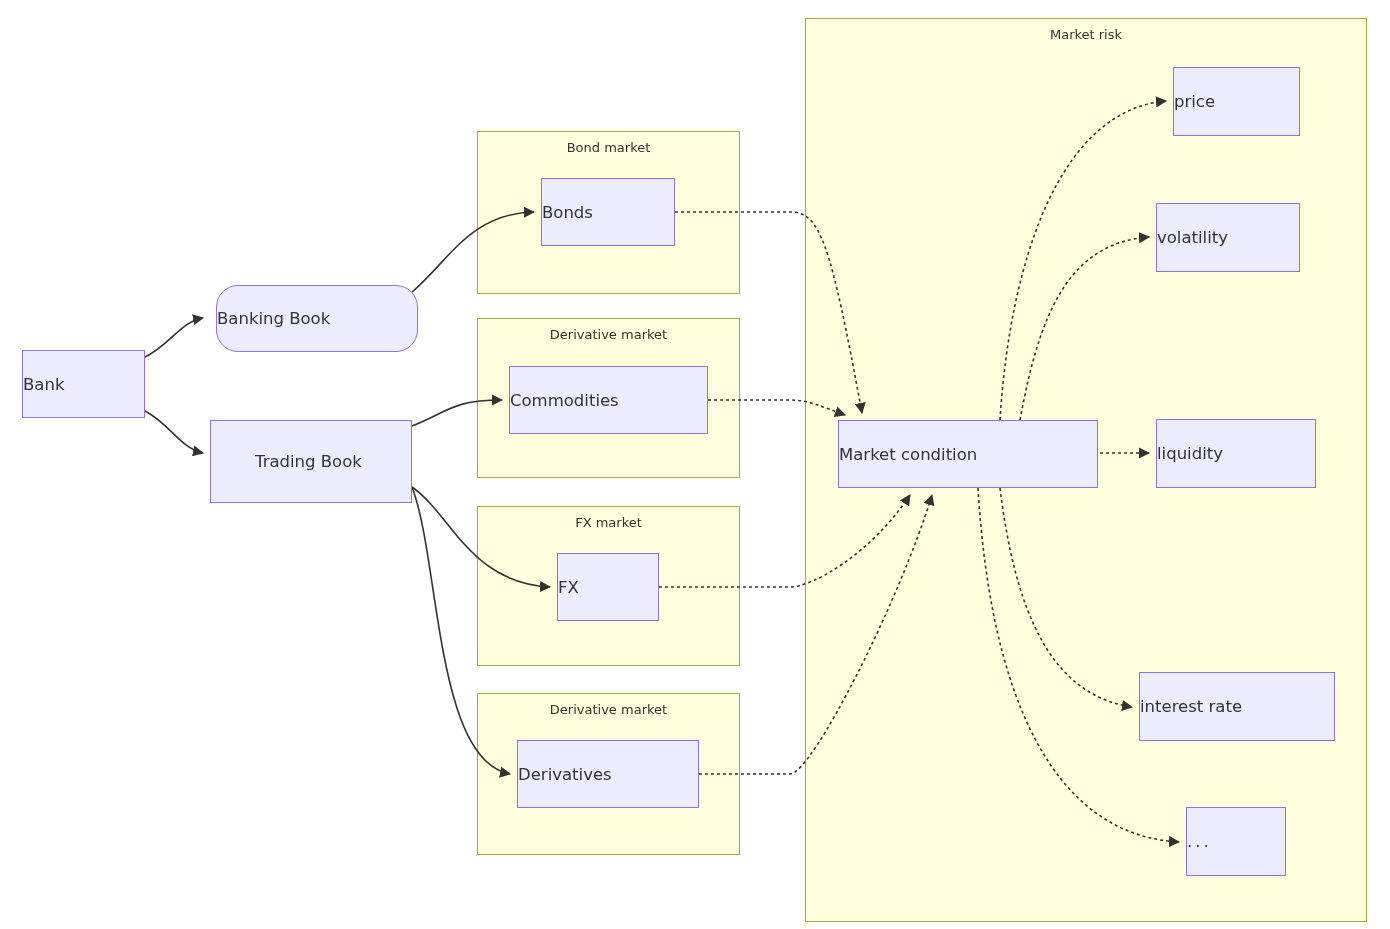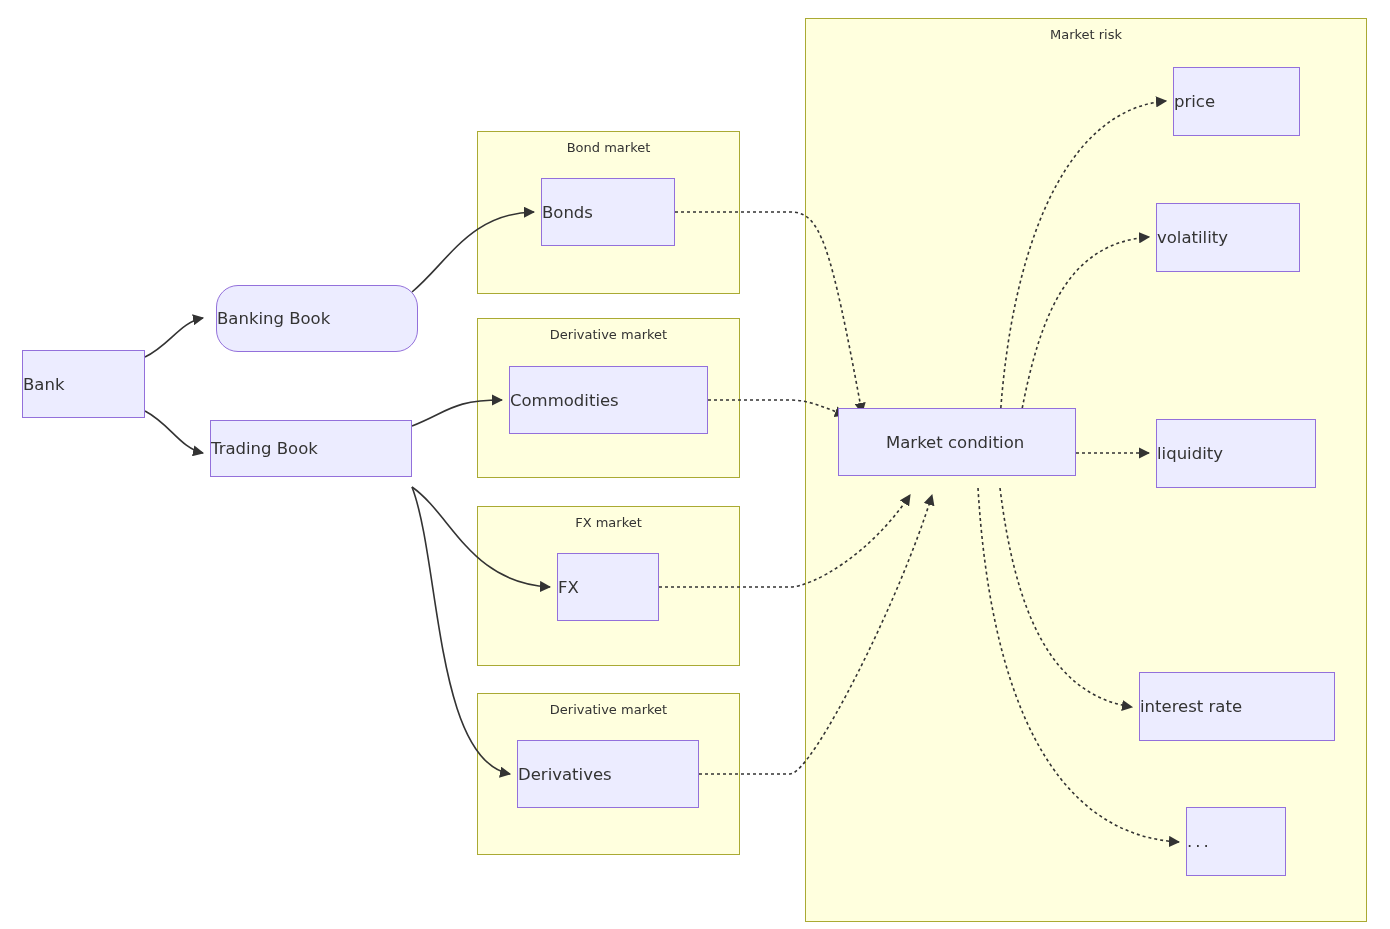--- a/index.html
+++ b/index.html
@@ -77,36 +77,36 @@
       <path d="M 978 488 C 990 690 1050 835 1179 842" marker-end="url(#ah)"></path>
     </g>
   </svg>
 
   <div class="node" style="left:22px;top:350px;width:123px;height:68px;">
     <span>Bank</span>
   </div>
   <div class="node" style="left:216px;top:285px;width:202px;height:67px;border-radius:22px;">
     <span>Banking Book</span>
   </div>
-  <div class="node" style="left:210px;top:420px;width:202px;height:57px;">
+  <div class="node" style="left:210px;top:420px;width:202px;height:83px;padding-left:44px;">
     <span>Trading Book</span>
   </div>
   <div class="node" style="left:541px;top:178px;width:134px;height:68px;">
     <span>Bonds</span>
   </div>
   <div class="node" style="left:509px;top:366px;width:199px;height:68px;">
     <span>Commodities</span>
   </div>
   <div class="node" style="left:557px;top:553px;width:102px;height:68px;">
     <span>FX</span>
   </div>
   <div class="node" style="left:517px;top:740px;width:182px;height:68px;">
     <span>Derivatives</span>
   </div>
-  <div class="node" style="left:838px;top:408px;width:238px;height:68px;padding-left:47px;">
+  <div class="node" style="left:838px;top:420px;width:260px;height:68px;">
     <span>Market condition</span>
   </div>
   <div class="node" style="left:1173px;top:67px;width:127px;height:69px;">
     <span>price</span>
   </div>
   <div class="node" style="left:1156px;top:203px;width:144px;height:69px;">
     <span>volatility</span>
   </div>
   <div class="node" style="left:1156px;top:419px;width:160px;height:69px;">
     <span>liquidity</span>

